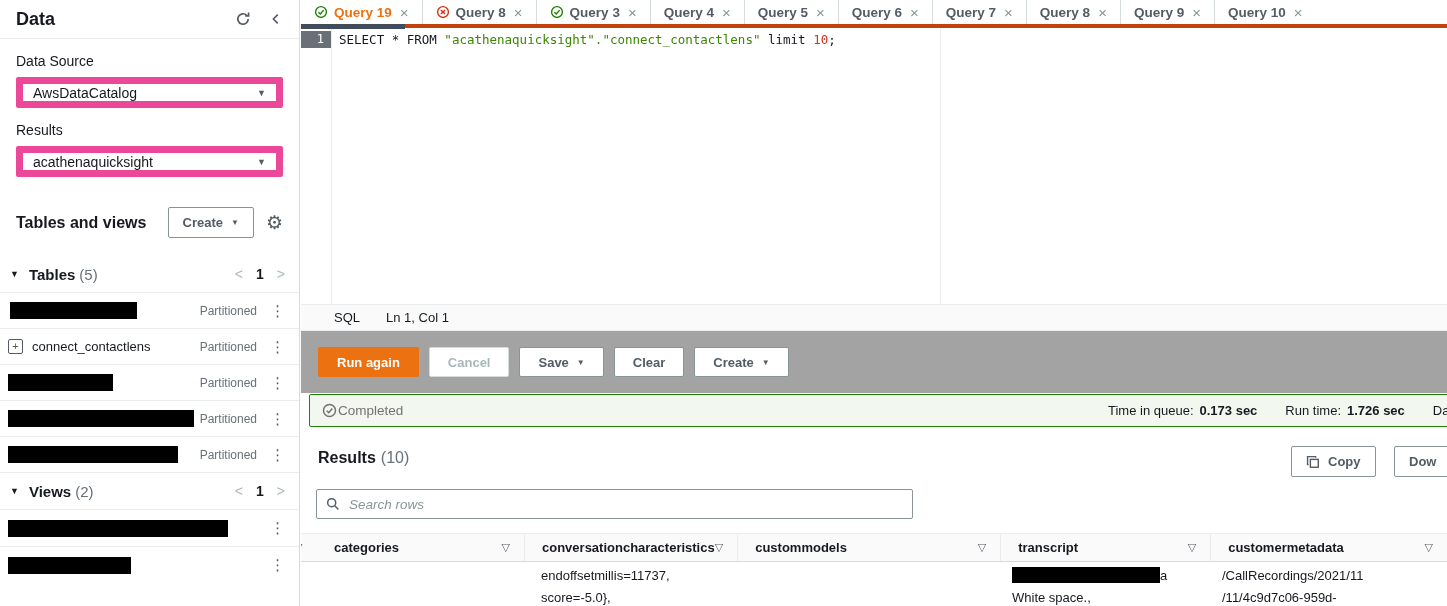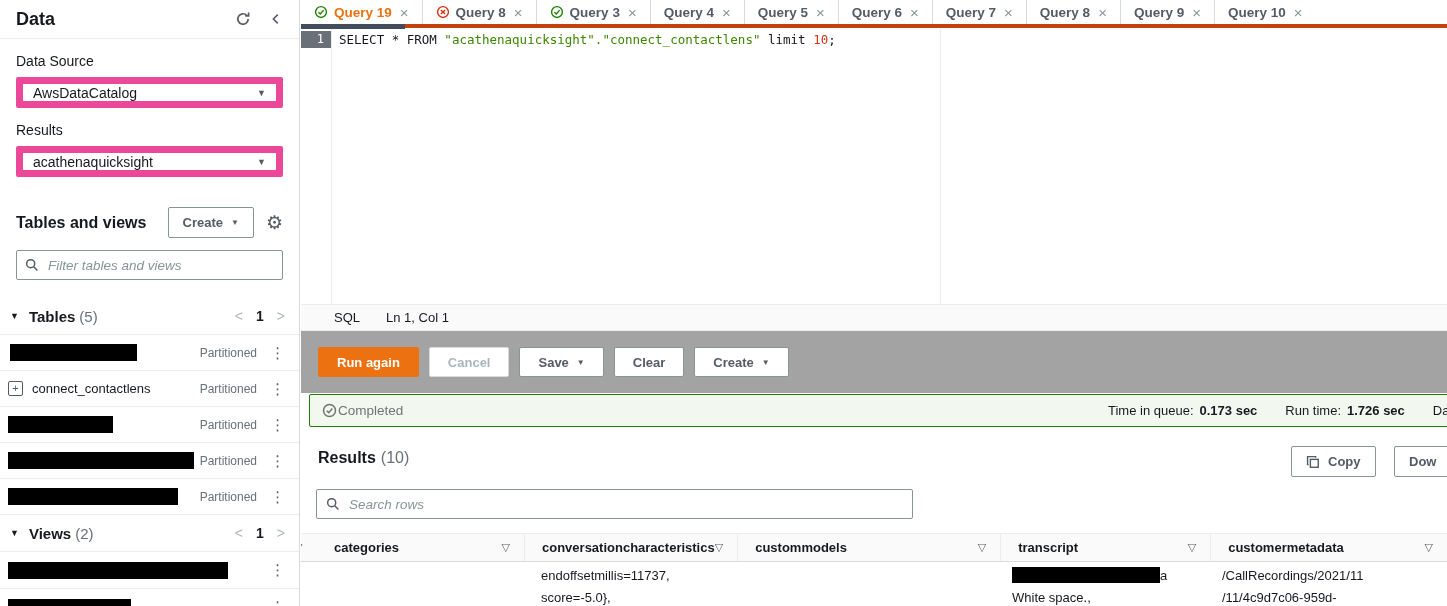--- a/index.html
+++ b/index.html
@@ -181,27 +181,20 @@
 
     <div class="tv-header">
       <h3>Tables and views</h3>
       <button class="btn">
         <span>Create</span>
         <span class="caret">▼</span>
       </button>
       <span class="gear">⚙</span>
     </div>
 
-    <div class="search-box">
-      <svg width="14" height="14" viewBox="0 0 16 16">
-          <circle cx="6.5" cy="6.5" r="4.6" fill="none" stroke="currentColor" stroke-width="1.7"></circle>
-          <line x1="10" y1="10" x2="14.2" y2="14.2" stroke="currentColor" stroke-width="1.7"></line>
-        </svg>
-      <input placeholder="Filter tables and views" style="">
-    </div>
 
     <div class="list-header">
       <span class="sec-caret">▼</span>
       <span class="sec-title">Tables</span>
       <span class="sec-count">(5)</span>
       <span class="pag">
         <span class="pg-prev">&lt;</span>
         <span class="pg-num">1</span>
         <span class="pg-next">&gt;</span>
       </span>

